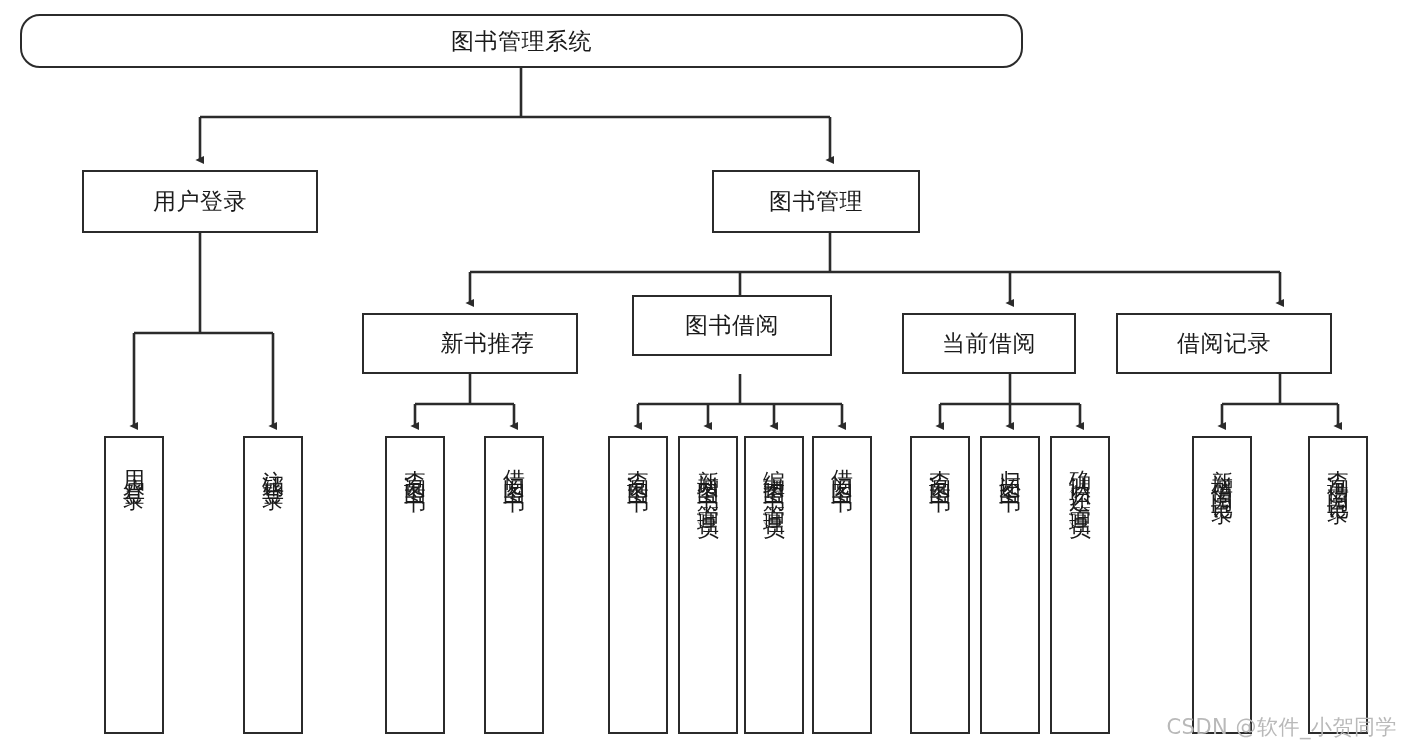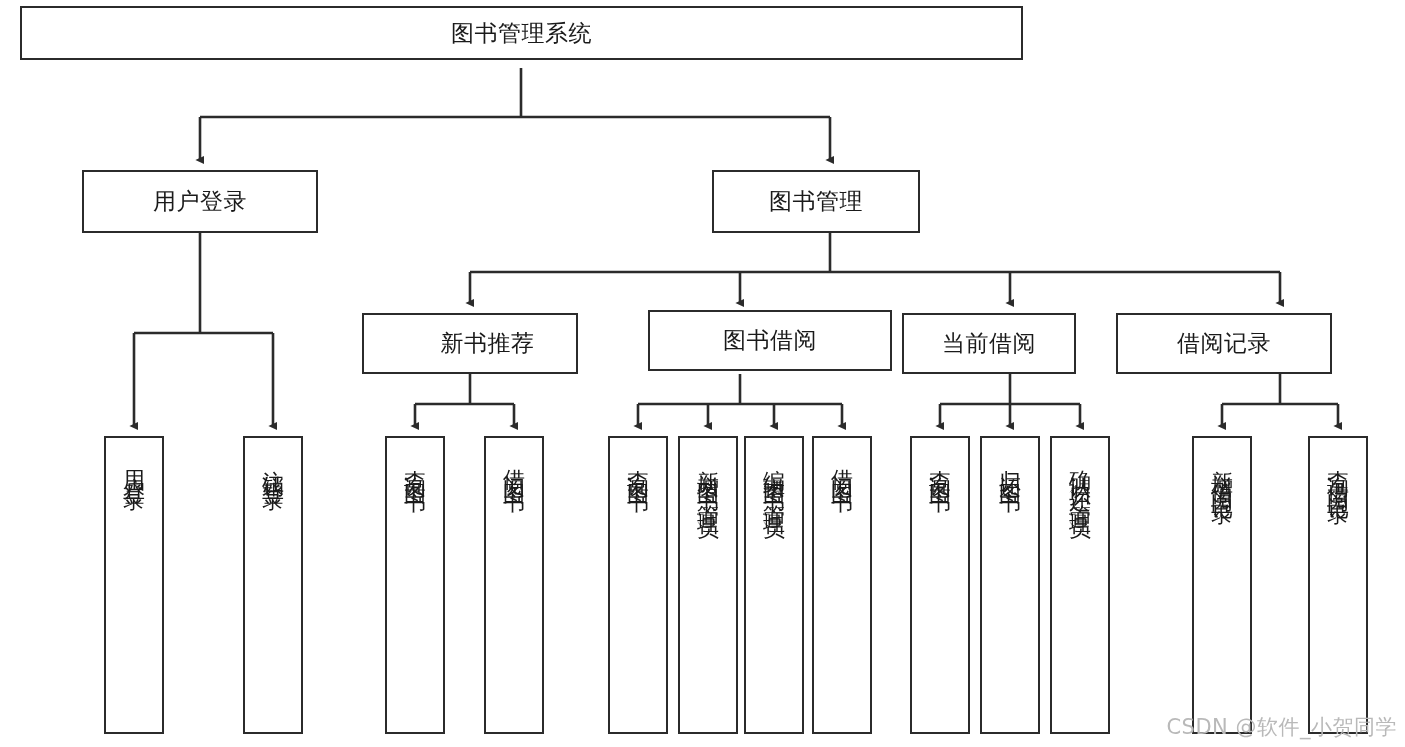--- a/index.html
+++ b/index.html
@@ -120,35 +120,35 @@
       <line x1="1010" y1="404" x2="1010" y2="426" marker-end="url(#arrow)"></line>
       <line x1="1080" y1="404" x2="1080" y2="426" marker-end="url(#arrow)"></line>
 
       <line x1="1280" y1="374" x2="1280" y2="404"></line>
       <line x1="1222" y1="404" x2="1338" y2="404"></line>
       <line x1="1222" y1="404" x2="1222" y2="426" marker-end="url(#arrow)"></line>
       <line x1="1338" y1="404" x2="1338" y2="426" marker-end="url(#arrow)"></line>
     </g>
   </svg>
 
-  <div class="node root horizontal" style="left:20px; top:6px; width:1003px; height:54px;">
+  <div class="node root horizontal" style="left:20px; top:14px; width:1003px; height:54px;border-radius:20px;">
     <span class="node-label">图书管理系统</span>
   </div>
 
   <div class="node horizontal" style="left:82px; top:170px; width:236px; height:63px;">
     <span class="node-label">用户登录</span>
   </div>
   <div class="node horizontal" style="left:712px; top:170px; width:208px; height:63px;">
     <span class="node-label">图书管理</span>
   </div>
 
   <div class="node horizontal" style="left:362px; top:313px; width:216px; height:61px;padding-left:35px;">
     <span class="node-label">新书推荐</span>
   </div>
-  <div class="node horizontal" style="left:632px; top:310px; width:244px; height:61px;margin-left:16px;">
+  <div class="node horizontal" style="left:632px; top:295px; width:200px; height:61px;">
     <span class="node-label">图书借阅</span>
   </div>
   <div class="node horizontal" style="left:902px; top:313px; width:174px; height:61px;">
     <span class="node-label">当前借阅</span>
   </div>
   <div class="node horizontal" style="left:1116px; top:313px; width:216px; height:61px;">
     <span class="node-label">借阅记录</span>
   </div>
 
   <div class="node leaf" style="left:104px; top:436px; width:60px; height:298px;">

